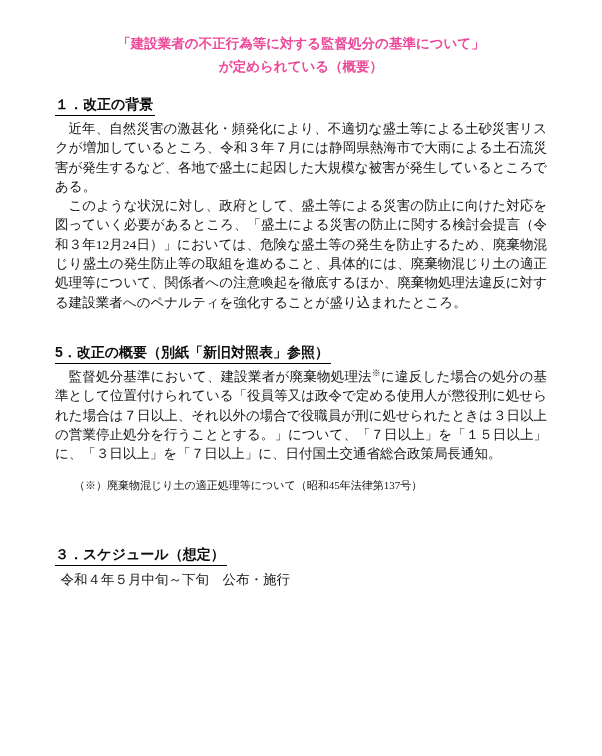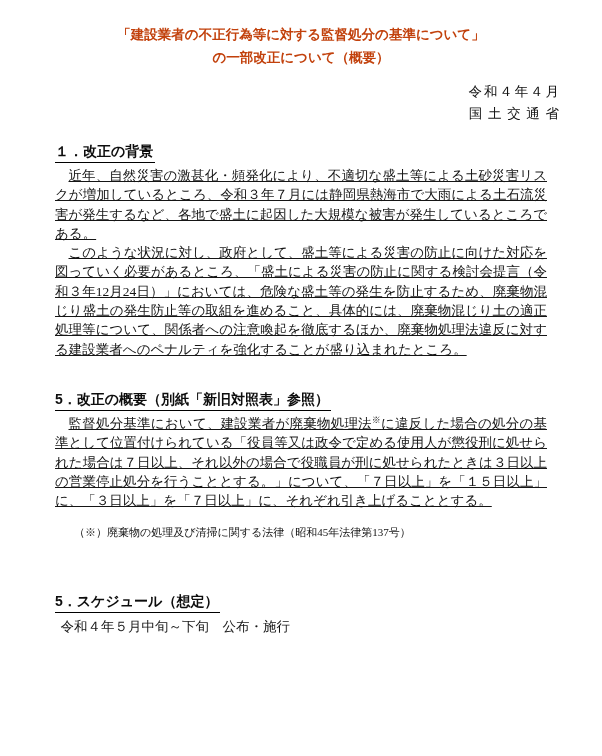--- a/index.html
+++ b/index.html
@@ -11,27 +11,27 @@
   }
   .page {
     width: 602px;
     height: 756px;
     background: #ffffff;
     color: #151515;
     font-family: "Liberation Serif", "DejaVu Serif", serif;
     padding: 0 55px;
   }
   .title-block {
-    margin-top: 23px;
+    margin-top: 32px;
     text-align: center;
     font-family: "Liberation Sans", "DejaVu Sans", sans-serif;
     font-weight: 700;
     font-size: 13.5px;
     line-height: 23px;
-    color: #c2410c;
+    color: #ec4899;
   }
   .date-block {
     margin-top: 12px;
     margin-right: -12px;
     text-align: right;
     font-family: "Liberation Sans", "DejaVu Sans", sans-serif;
     font-size: 13.5px;
     line-height: 22px;
     color: #111;
   }
@@ -53,21 +53,21 @@
   .sec-1 { margin-top: 17px; }
   .sec-2 { margin-top: 31px; }
   .sec-3 { margin-top: 52px; }
   .body-text {
     font-size: 13.5px;
     line-height: 19.3px;
     text-align: justify;
     text-indent: 1em;
     color: #151515;
   }
-  .sec-body { margin-top: 3px; text-decoration: underline; }
+  .sec-body { margin-top: 3px; }
   sup.ref {
     font-size: 9px;
     vertical-align: super;
     line-height: 0;
   }
   .footnote {
     margin-top: 15px;
     padding-left: 19px;
     font-size: 11px;
     line-height: 15px;
@@ -81,48 +81,44 @@
     color: #151515;
   }
 </style>
 </head>
 <body>
 
 <div class="page">
 
   <div class="title-block">
     <div>「建設業者の不正行為等に対する監督処分の基準について」</div>
-    <div>の一部改正について（概要）</div>
+    <div>が定められている（概要）</div>
   </div>
 
-  <div class="date-block">
-    <div><span class="date-line">令和４年４月</span></div>
-    <div><span class="org-line">国土交通省</span></div>
-  </div>
 
   <div class="section sec-1">
     <div class="section-heading">
       <span class="underline">１．改正の背景</span>
     </div>
     <div class="sec-body">
       <p class="body-text">近年、自然災害の激甚化・頻発化により、不適切な盛土等による土砂災害リスクが増加しているところ、令和３年７月には静岡県熱海市で大雨による土石流災害が発生するなど、各地で盛土に起因した大規模な被害が発生しているところである。</p>
       <p class="body-text">このような状況に対し、政府として、盛土等による災害の防止に向けた対応を図っていく必要があるところ、「盛土による災害の防止に関する検討会提言（令和３年12月24日）」においては、危険な盛土等の発生を防止するため、廃棄物混じり盛土の発生防止等の取組を進めること、具体的には、廃棄物混じり土の適正処理等について、関係者への注意喚起を徹底するほか、廃棄物処理法違反に対する建設業者へのペナルティを強化することが盛り込まれたところ。</p>
     </div>
   </div>
 
   <div class="section sec-2">
     <div class="section-heading">
       <span class="underline">5．改正の概要（別紙「新旧対照表」参照）</span>
     </div>
     <div class="sec-body">
-      <p class="body-text"><span>監督処分基準において、建設業者が廃棄物処理法</span><sup class="ref">※</sup><span>に違反した場合の処分の基準として位置付けられている「役員等又は政令で定める使用人が懲役刑に処せられた場合は７日以上、それ以外の場合で役職員が刑に処せられたときは３日以上の営業停止処分を行うこととする。」について、「７日以上」を「１５日以上」に、「３日以上」を「７日以上」に、それぞれ引き上げることとする。</span></p>
+      <p class="body-text"><span>監督処分基準において、建設業者が廃棄物処理法</span><sup class="ref">※</sup><span>に違反した場合の処分の基準として位置付けられている「役員等又は政令で定める使用人が懲役刑に処せられた場合は７日以上、それ以外の場合で役職員が刑に処せられたときは３日以上の営業停止処分を行うこととする。」について、「７日以上」を「１５日以上」に、「３日以上」を「７日以上」に、日付国土交通省総合政策局長通知。</span></p>
     </div>
-    <p class="footnote">（※）廃棄物の処理及び清掃に関する法律（昭和45年法律第137号）</p>
+    <p class="footnote">（※）廃棄物混じり土の適正処理等について（昭和45年法律第137号）</p>
   </div>
 
   <div class="section sec-3">
     <div class="section-heading">
-      <span class="underline">5．スケジュール（想定）</span>
+      <span class="underline">３．スケジュール（想定）</span>
     </div>
     <p class="schedule-line">令和４年５月中旬～下旬　公布・施行</p>
   </div>
 
 </div>
 
 </body></html>

